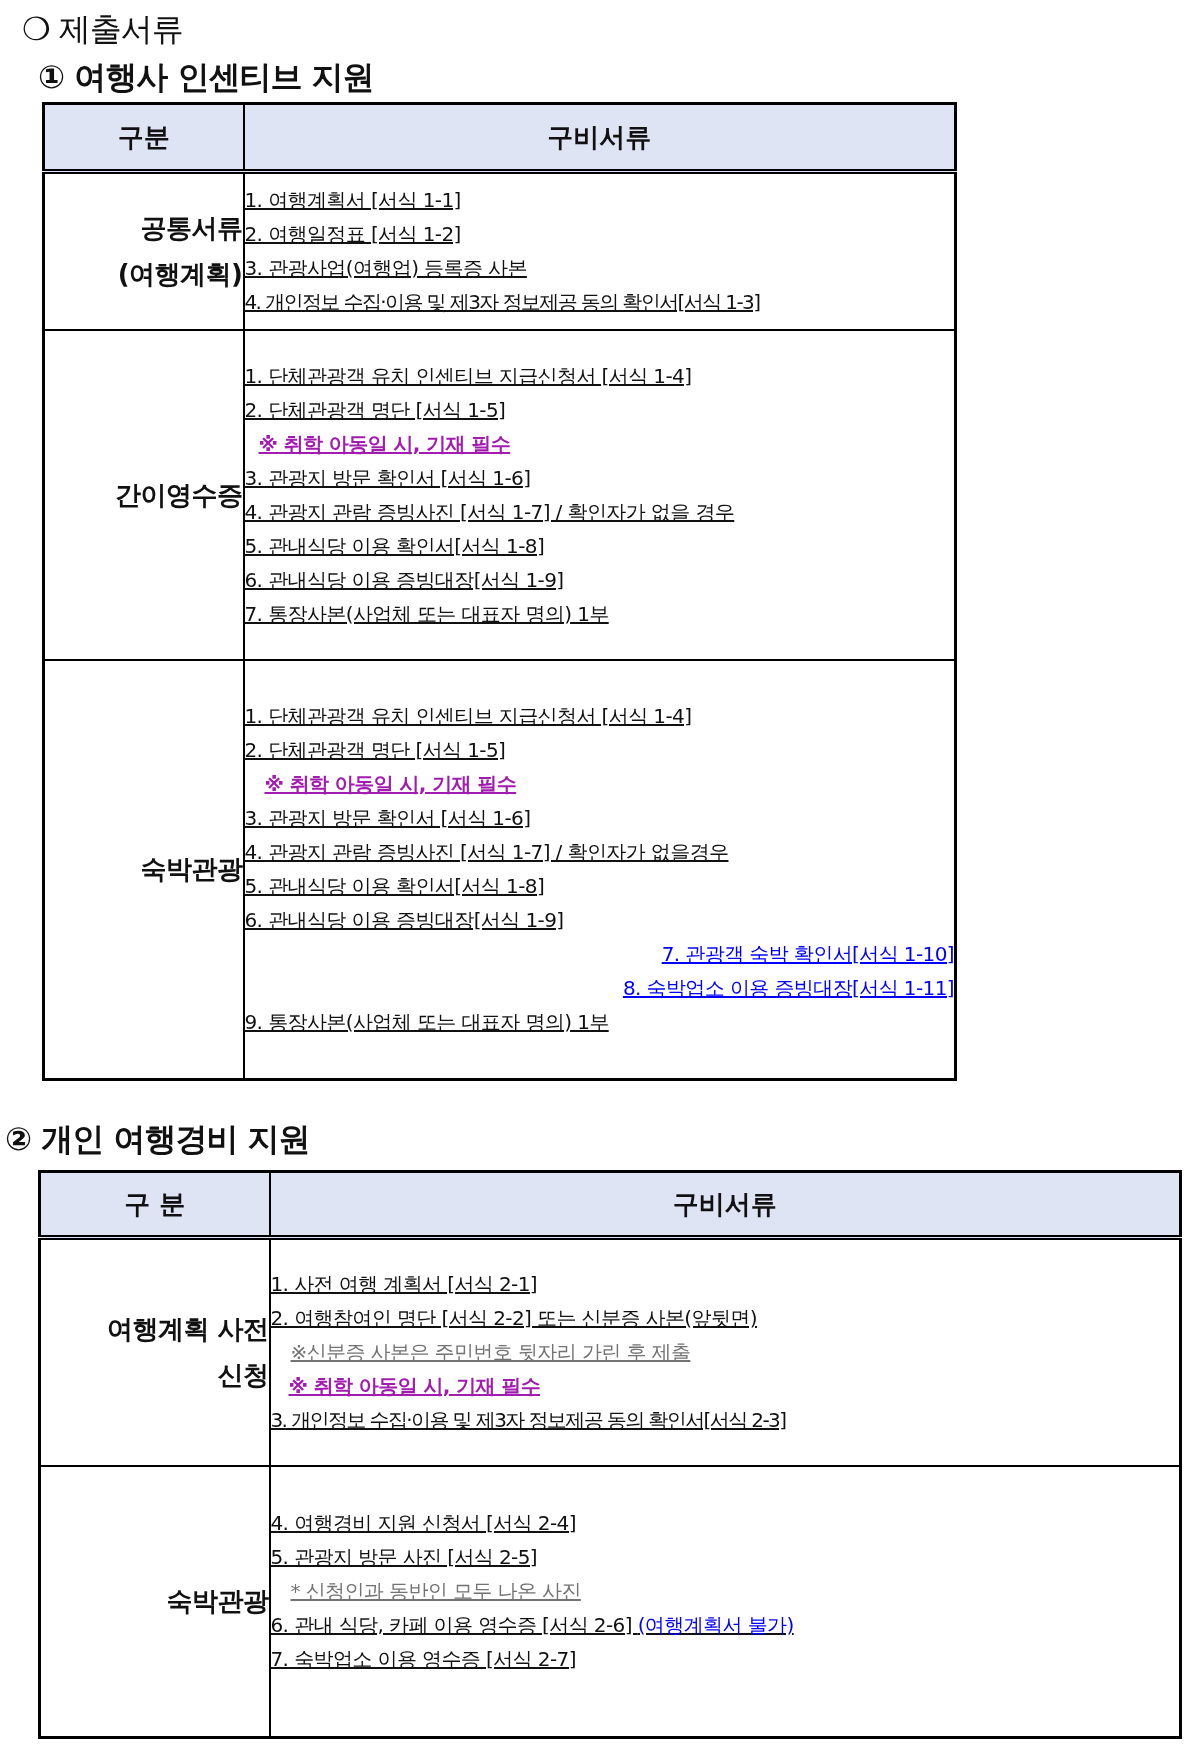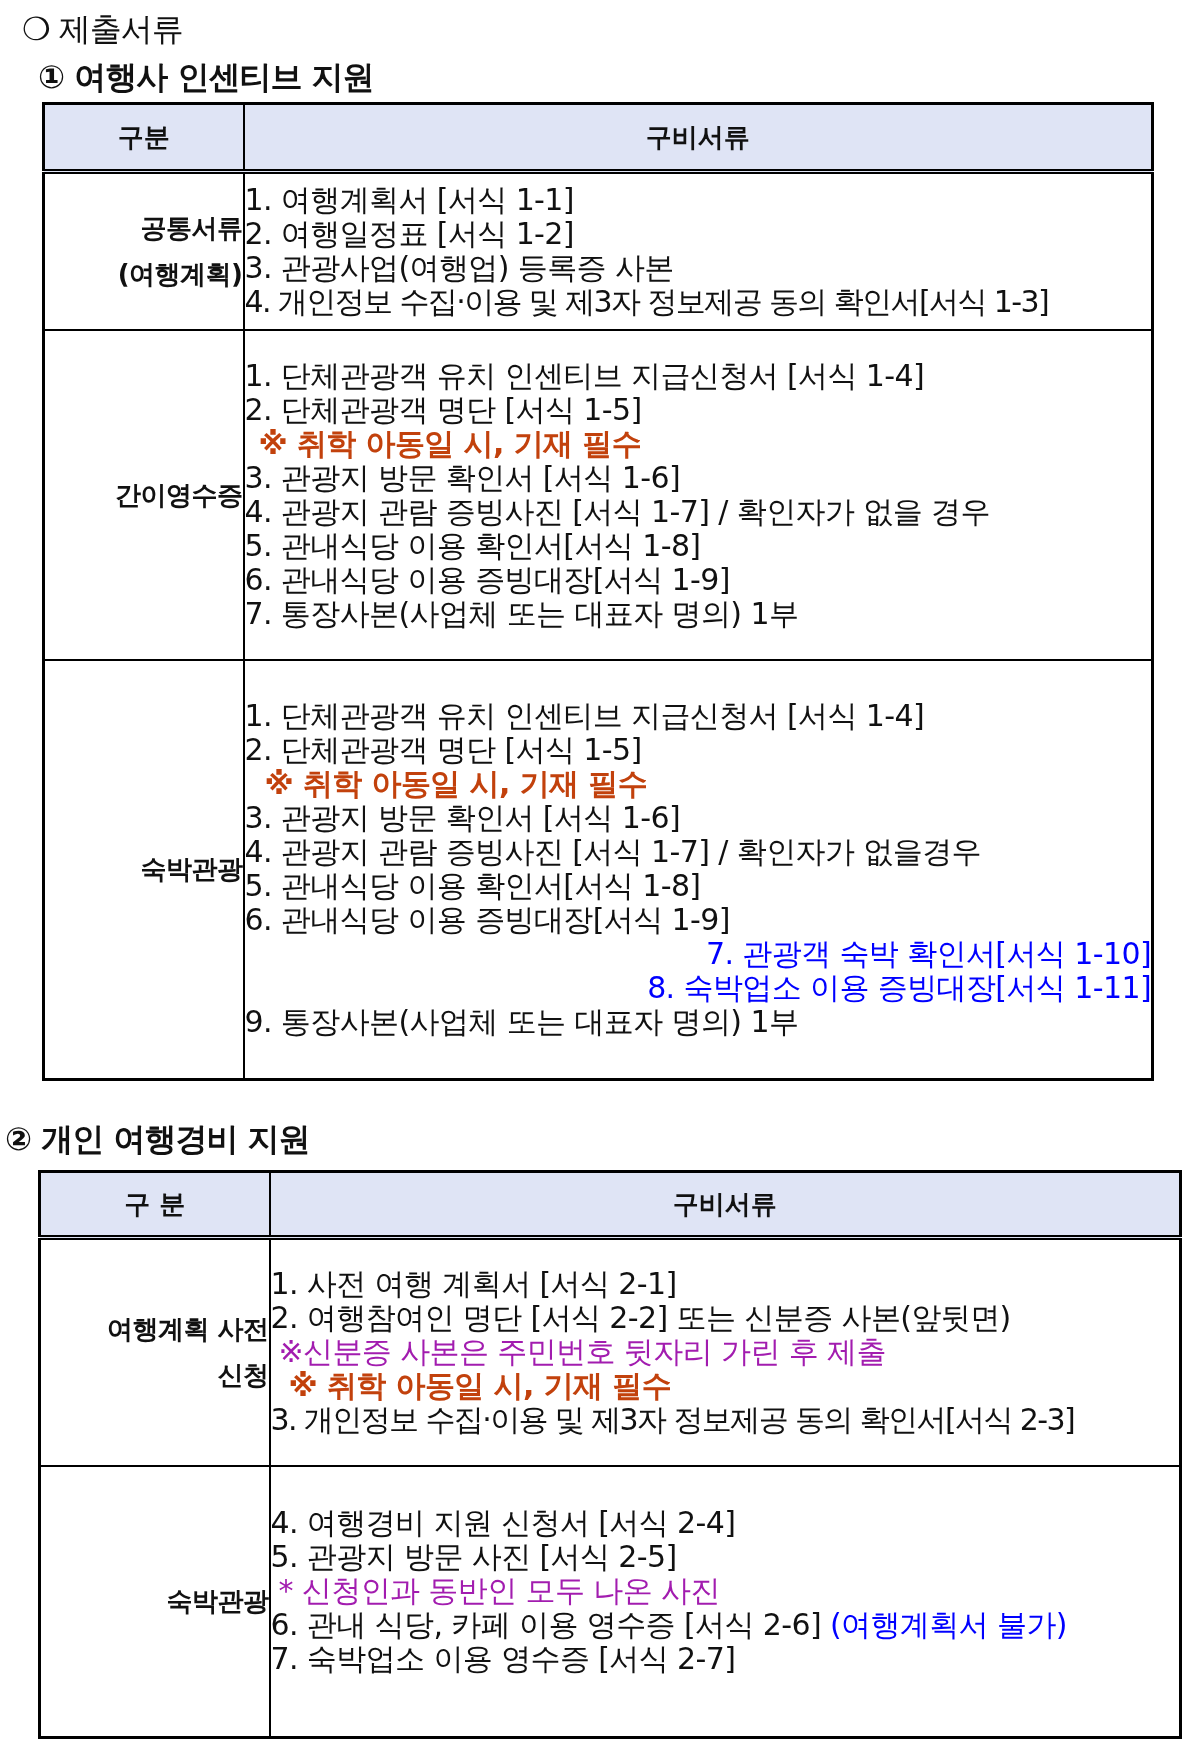--- a/index.html
+++ b/index.html
@@ -30,28 +30,28 @@
   table.doc thead th {
     background: #dfe4f5; font-size: 26px; font-weight: bold; text-align: center;
     border-bottom: 5px double #000;
   }
   td.cat {
     text-align: right; font-size: 26px; font-weight: bold; line-height: 46px;
     letter-spacing: -0.5px;
   }
   td.items { padding-left: 20px; }
   .line {
-    font-size: 30px; line-height: 34px; white-space: nowrap; letter-spacing: -0.6px;
+    font-size: 20px; line-height: 34px; white-space: nowrap; letter-spacing: -0.6px; text-decoration: underline;
   }
-  .line.purple { color: #c2410c; font-weight: bold; padding-left: 14px; }
+  .line.purple { color: #a21caf; font-weight: bold; padding-left: 14px; }
   .line.blue { color: #0000ff; text-align: right; }
-  .line.bluenote { color: #a21caf; padding-left: 8px; }
+  .line.bluenote { color: #737373; padding-left: 20px; }
   .line.compact { letter-spacing: -1.6px; }
   .suffix-blue { color: #0000ff; }
-  #t1 { left: 42px; top: 102px; width: 1112px; }
+  #t1 { left: 42px; top: 102px; width: 915px; }
   #t2 { left: 38px; top: 1170px; width: 1144px; }
 </style>
 </head>
 <body>
 
 <div class="h-main">❍ 제출서류</div>
 <div class="h-sub1">①  여행사 인센티브 지원</div>
 
 <table class="doc" id="t1">
   <colgroup>

